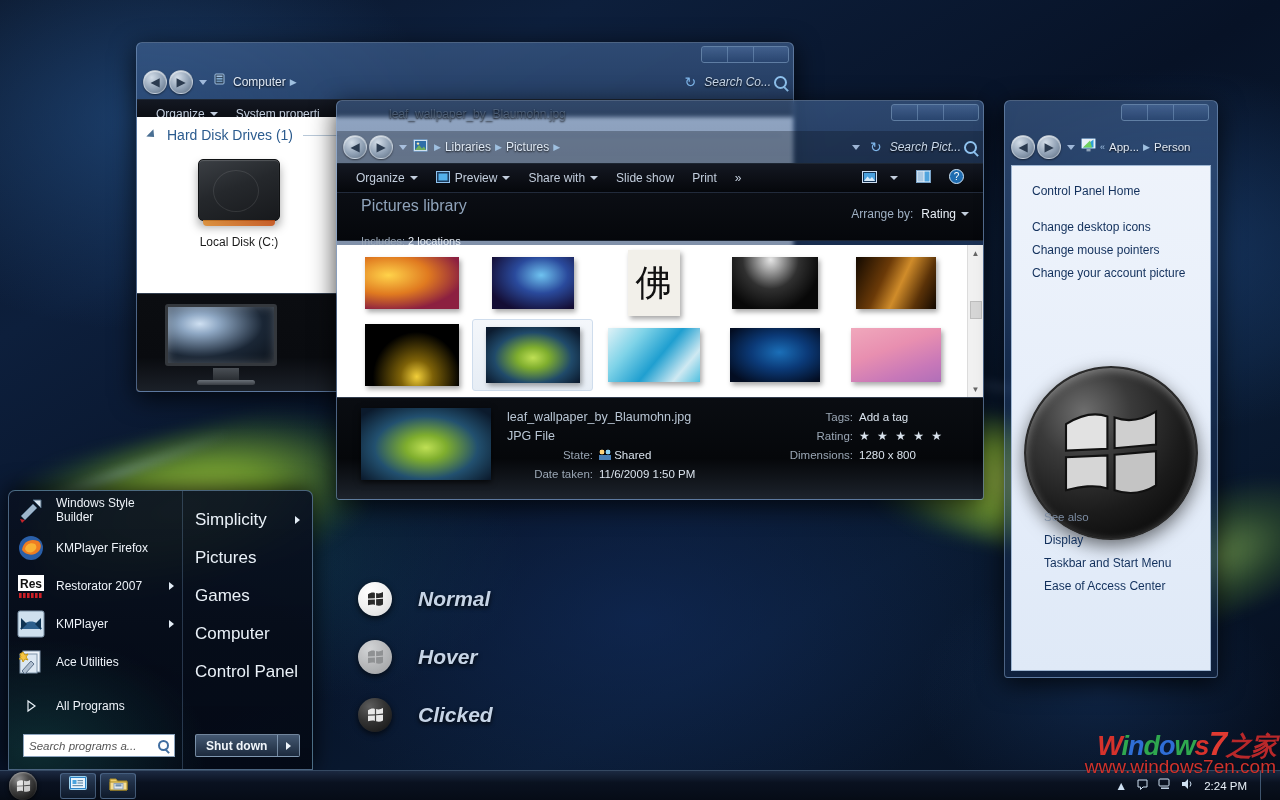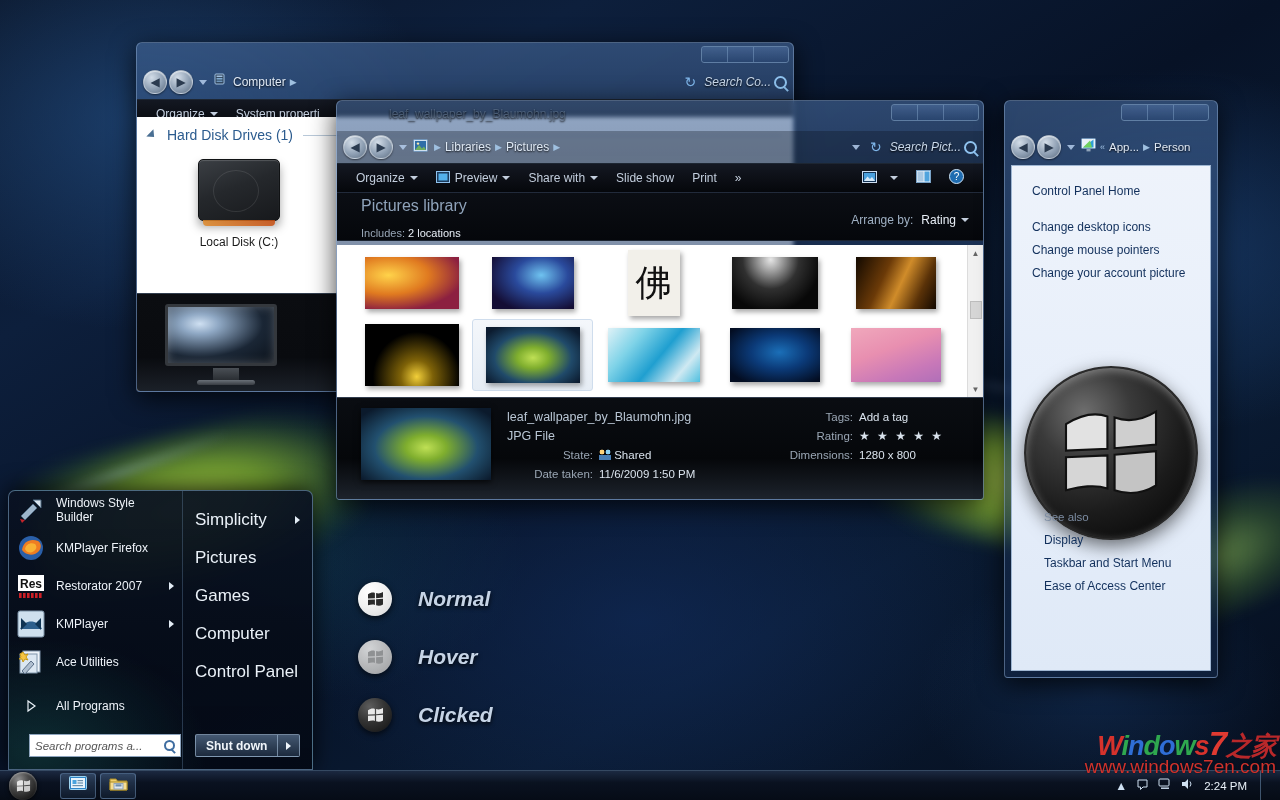--- a/index.html
+++ b/index.html
@@ -192,24 +192,24 @@
     color: rgba(150,175,205,.35); text-shadow:0 1px 2px #000; white-space:nowrap;
   }
   #win-pictures .navbar { height:32px; background: rgba(10,16,28,.30); }
 
   .lib-header {
     height: 48px; background: linear-gradient(180deg,#0b0e14 0%, #05070b 100%);
     position: relative; padding: 4px 12px 0 24px;
     border-bottom: 1px solid rgba(90,120,160,.22);
   }
   .lib-title { font-size:16px; color:#8fa3ba; }
-  .lib-sub { font-size:11px; color:#98a6b6; margin-top:12px; }
+  .lib-sub { font-size:11px; color:#98a6b6; margin-top:20px; }
   .lib-sub b { color:#e6edf5; font-weight:normal; }
   .arrange {
-    position:absolute; right:14px; top:20px; font-size:12px; color:#9fb0c3;
+    position:absolute; right:14px; top:14px; font-size:12px; color:#9fb0c3;
     display:flex; align-items:center; gap:8px;
   }
   .arrange .val { color:#e8eef6; display:flex; align-items:center; gap:5px; }
 
   .filegrid {
     position:absolute; left:0; right:0; top:144px; bottom:102px;
     background:#fff; overflow:hidden;
   }
   .grid-inner { display:flex; flex-wrap:wrap; padding: 2px 0 0 14px; gap: 0px; }
   .cell { width: 121px; height: 72px; display:flex; align-items:center; justify-content:center; }
@@ -289,21 +289,21 @@
     display:flex;
   }
   .sm-left { width: 174px; position:relative; border-right:1px solid rgba(120,155,195,.30); }
   .sm-right { flex:1; position:relative; padding-top: 10px; }
   .sm-item { display:flex; align-items:center; gap:11px; height:38px; padding:0 8px; }
   .sm-item .ico { width:28px;height:28px;flex:none;border-radius:3px; }
   .sm-item .lbl { font-size:12px; color:#eef3f9; line-height:14px; }
   .sm-arrow { margin-left:auto; width:0;height:0;border-top:4px solid transparent;
               border-bottom:4px solid transparent;border-left:5px solid #e3ecf5; }
   .sm-search {
-    position:absolute; left:20px; bottom:12px; width:152px; height:23px;
+    position:absolute; left:14px; bottom:12px; width:152px; height:23px;
     background:#fff; border:1px solid #8da4bd;
     display:flex; align-items:center; padding: 0 5px; gap:16px;
   }
   .sm-search .txt { font-style:italic; font-size:11.5px; color:#555; flex:1; }
   .sm-search .mag2 { width:11px;height:11px;border:2px solid #3f6da0;border-radius:50%;position:relative; }
   .sm-search .mag2::after{content:"";position:absolute;right:-3px;bottom:-3px;width:6px;height:2px;
     background:#3f6da0;transform:rotate(45deg);}
   .sm-ritem { font-size:17px; color:#eaf1f8; padding: 0 12px; height:38px;
               display:flex; align-items:center; }
   .sm-shut {

